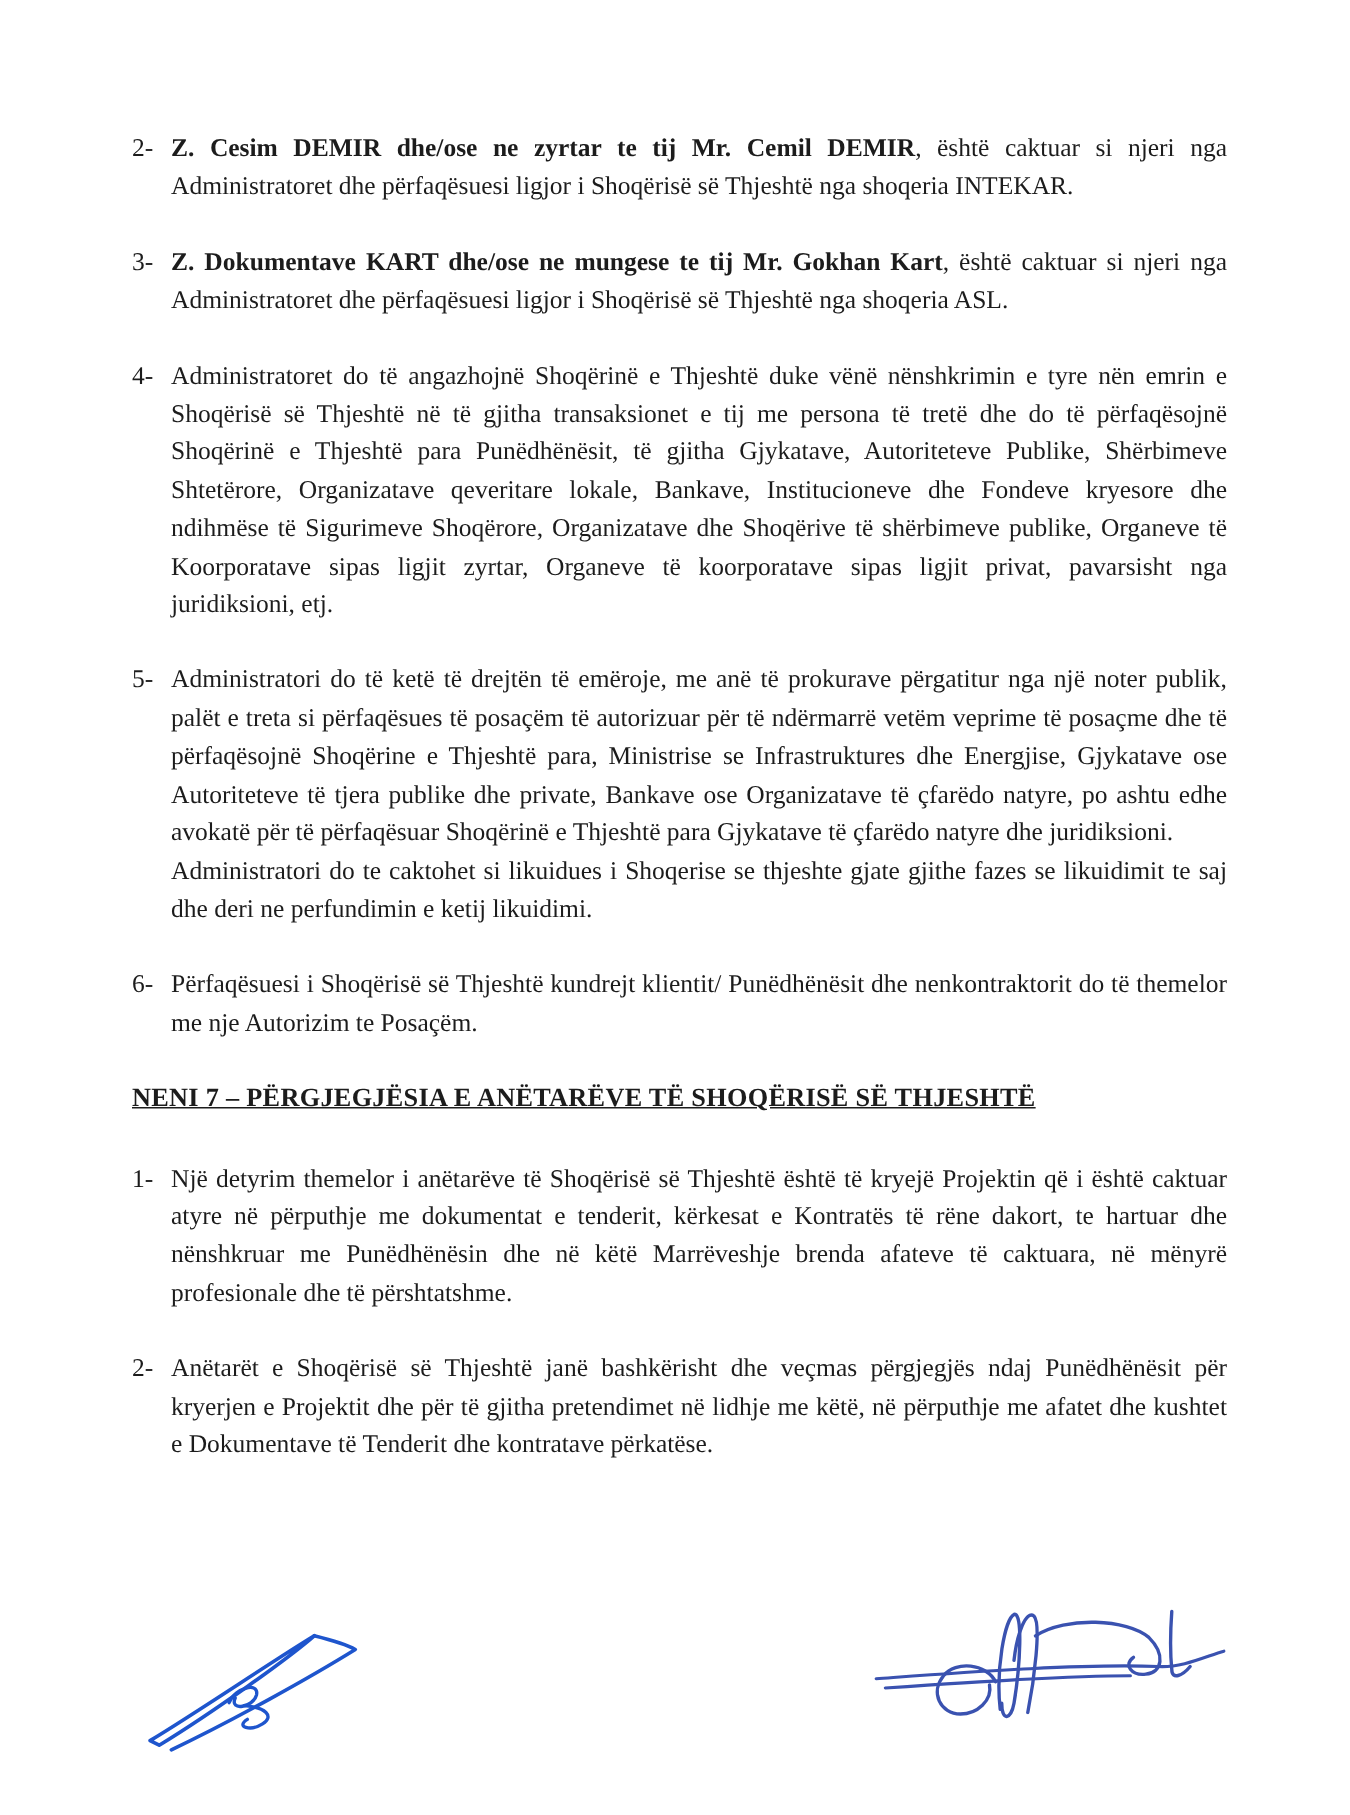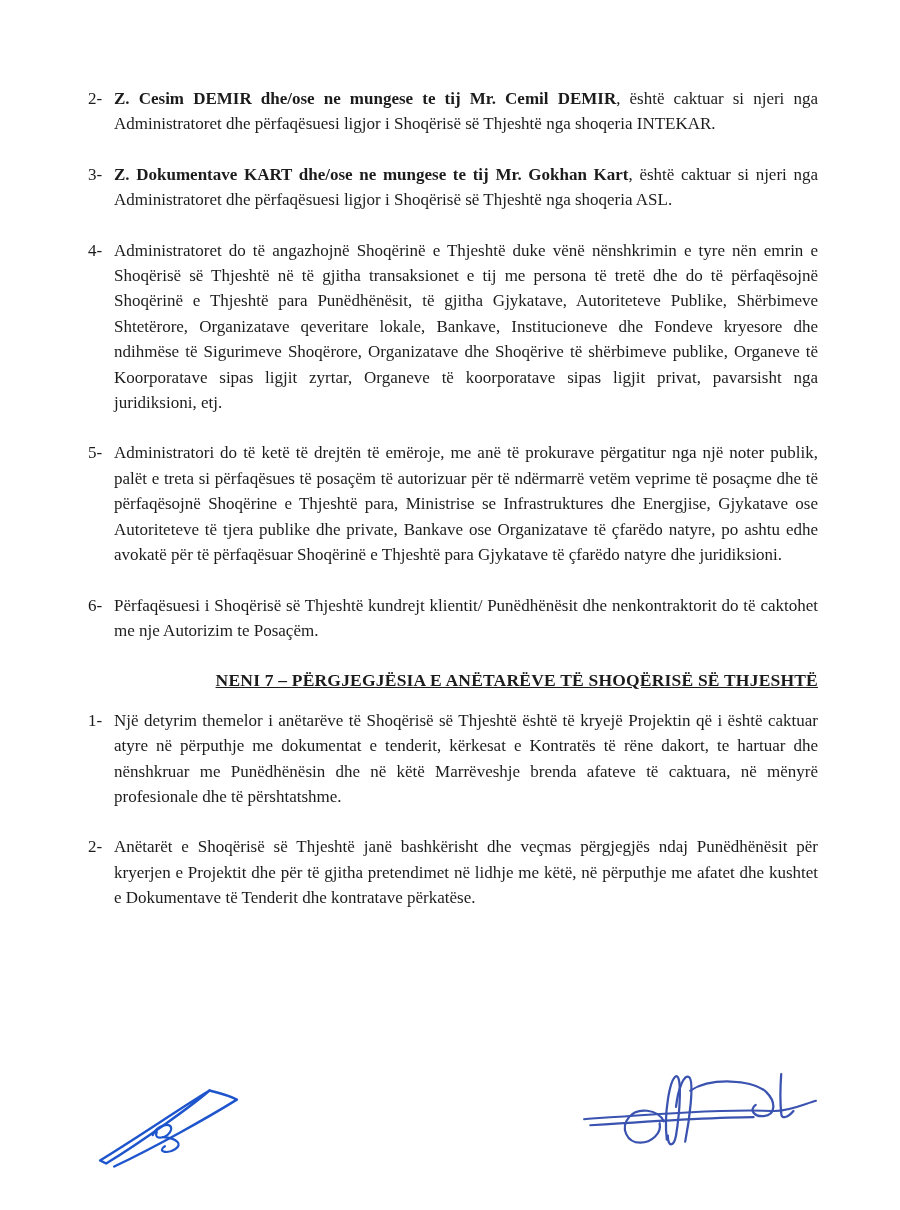--- a/index.html
+++ b/index.html
@@ -10,60 +10,61 @@
   }
   .doc{
     position:absolute;left:88px;top:86px;width:730px;
     font-size:17px;line-height:25.4px;text-align:justify;
   }
   .item{display:flex;margin-bottom:25px;}
   .num{flex:0 0 26px;width:26px;}
   .txt{flex:1;}
   .b{font-weight:bold;}
   .heading{
-    font-weight:bold;margin:4px 0 14px 0;font-size:17.5px;
-    text-align:right;letter-spacing:0.2px;
+    font-weight:bold;margin:4px 0 28px 0;font-size:17.5px;
+    text-align:left;letter-spacing:0.2px;
   }
   .heading span{text-decoration:underline;}
   .sig{position:absolute;}
   .sig path{fill:none;stroke-linecap:round;stroke-linejoin:round;}
   .sig-left{left:96px;top:1086px;width:152px;height:82px;}
   .sig-right{left:580px;top:1068px;width:240px;height:86px;}
 </style>
 </head>
 <body>
 
 <div class="page">
   <div class="doc">
 
     <div class="item">
       <span class="num">2-</span>
-      <div class="txt"><span class="b">Z. Cesim DEMIR dhe/ose ne mungese te tij Mr. Cemil DEMIR</span><span>, është caktuar si njeri nga Administratoret dhe përfaqësuesi ligjor i Shoqërisë së Thjeshtë nga shoqeria INTEKAR.</span></div>
+      <div class="txt"><span class="b">Z. Cesim DEMIR dhe/ose ne zyrtar te tij Mr. Cemil DEMIR</span><span>, është caktuar si njeri nga Administratoret dhe përfaqësuesi ligjor i Shoqërisë së Thjeshtë nga shoqeria INTEKAR.</span></div>
     </div>
 
     <div class="item">
       <span class="num">3-</span>
       <div class="txt"><span class="b">Z. Dokumentave KART dhe/ose ne mungese te tij Mr. Gokhan Kart</span><span>, është caktuar si njeri nga Administratoret dhe përfaqësuesi ligjor i Shoqërisë së Thjeshtë nga shoqeria ASL.</span></div>
     </div>
 
     <div class="item">
       <span class="num">4-</span>
       <div class="txt">Administratoret do të angazhojnë Shoqërinë e Thjeshtë duke vënë nënshkrimin e tyre nën emrin e Shoqërisë së Thjeshtë në të gjitha transaksionet e tij me persona të tretë dhe do të përfaqësojnë Shoqërinë e Thjeshtë para Punëdhënësit, të gjitha Gjykatave, Autoriteteve Publike, Shërbimeve Shtetërore, Organizatave qeveritare lokale, Bankave, Institucioneve dhe Fondeve kryesore dhe ndihmëse të Sigurimeve Shoqërore, Organizatave dhe Shoqërive të shërbimeve publike, Organeve të Koorporatave sipas ligjit zyrtar, Organeve të koorporatave sipas ligjit privat, pavarsisht nga juridiksioni, etj.</div>
     </div>
 
     <div class="item">
       <span class="num">5-</span>
       <div class="txt">
         <div>Administratori do të ketë të drejtën të emëroje, me anë të prokurave përgatitur nga një noter publik, palët e treta si përfaqësues të posaçëm të autorizuar për të ndërmarrë vetëm veprime të posaçme dhe të përfaqësojnë Shoqërine e Thjeshtë para, Ministrise se Infrastruktures dhe Energjise, Gjykatave ose Autoriteteve të tjera publike dhe private, Bankave ose Organizatave të çfarëdo natyre, po ashtu edhe avokatë për të përfaqësuar Shoqërinë e Thjeshtë para Gjykatave të çfarëdo natyre dhe juridiksioni.</div>
+        <div>Administratori do te caktohet si likuidues i Shoqerise se thjeshte gjate gjithe fazes se likuidimit te saj dhe deri ne perfundimin e ketij likuidimi.</div>
       </div>
     </div>
 
     <div class="item">
       <span class="num">6-</span>
-      <div class="txt">Përfaqësuesi i Shoqërisë së Thjeshtë kundrejt klientit/ Punëdhënësit dhe nenkontraktorit do të caktohet me nje Autorizim te Posaçëm.</div>
+      <div class="txt">Përfaqësuesi i Shoqërisë së Thjeshtë kundrejt klientit/ Punëdhënësit dhe nenkontraktorit do të themelor me nje Autorizim te Posaçëm.</div>
     </div>
 
     <div class="heading"><span>NENI 7 – PËRGJEGJËSIA E ANËTARËVE TË SHOQËRISË SË THJESHTË</span></div>
 
     <div class="item">
       <span class="num">1-</span>
       <div class="txt">Një detyrim themelor i anëtarëve të Shoqërisë së Thjeshtë është të kryejë Projektin që i është caktuar atyre në përputhje me dokumentat e tenderit, kërkesat e Kontratës të rëne dakort, te hartuar dhe nënshkruar me Punëdhënësin dhe në këtë Marrëveshje brenda afateve të caktuara, në mënyrë profesionale dhe të përshtatshme.</div>
     </div>
 
     <div class="item">

